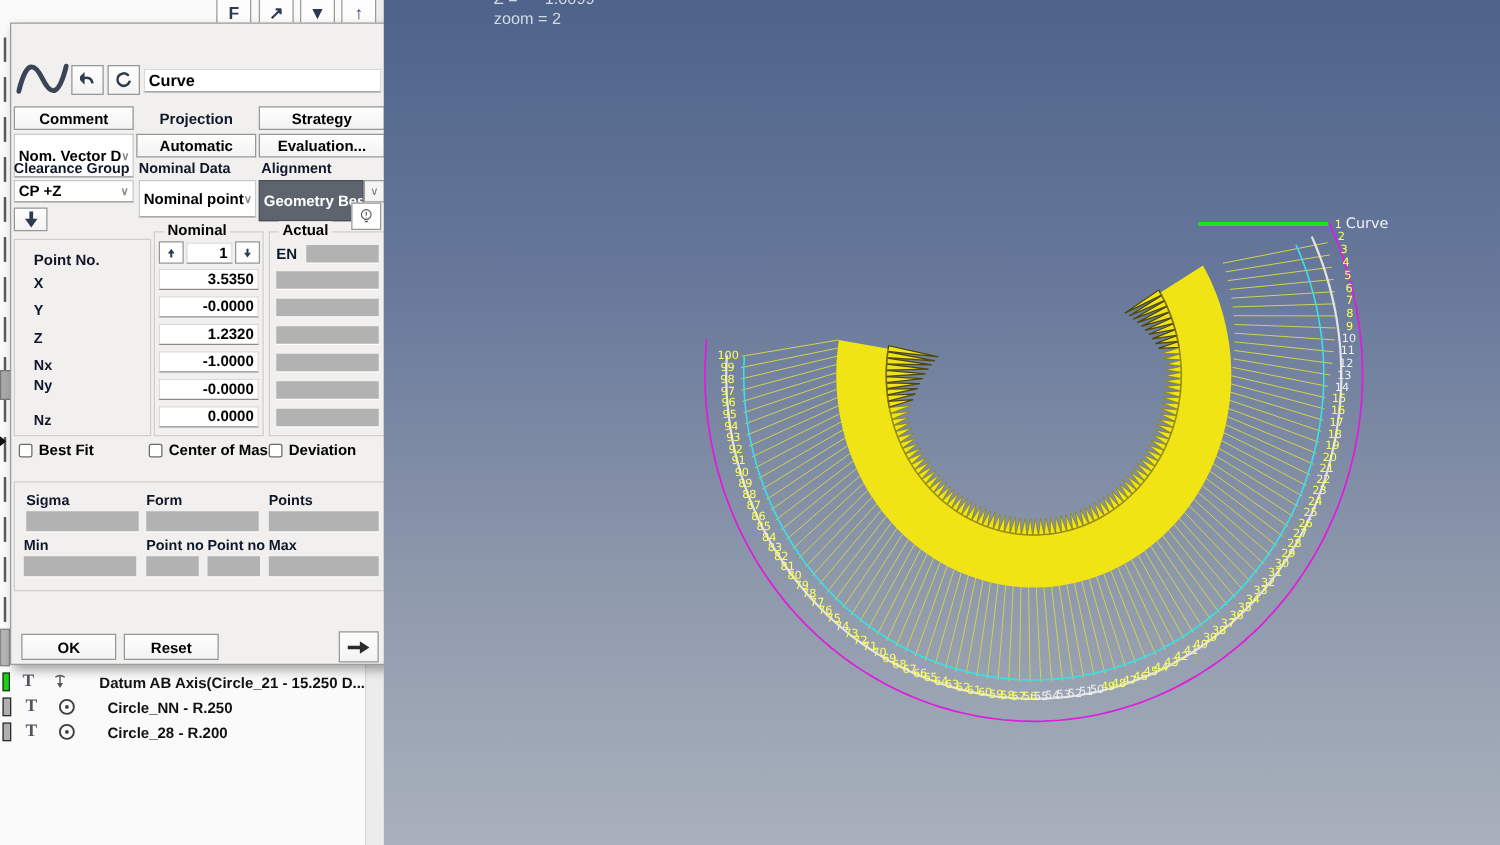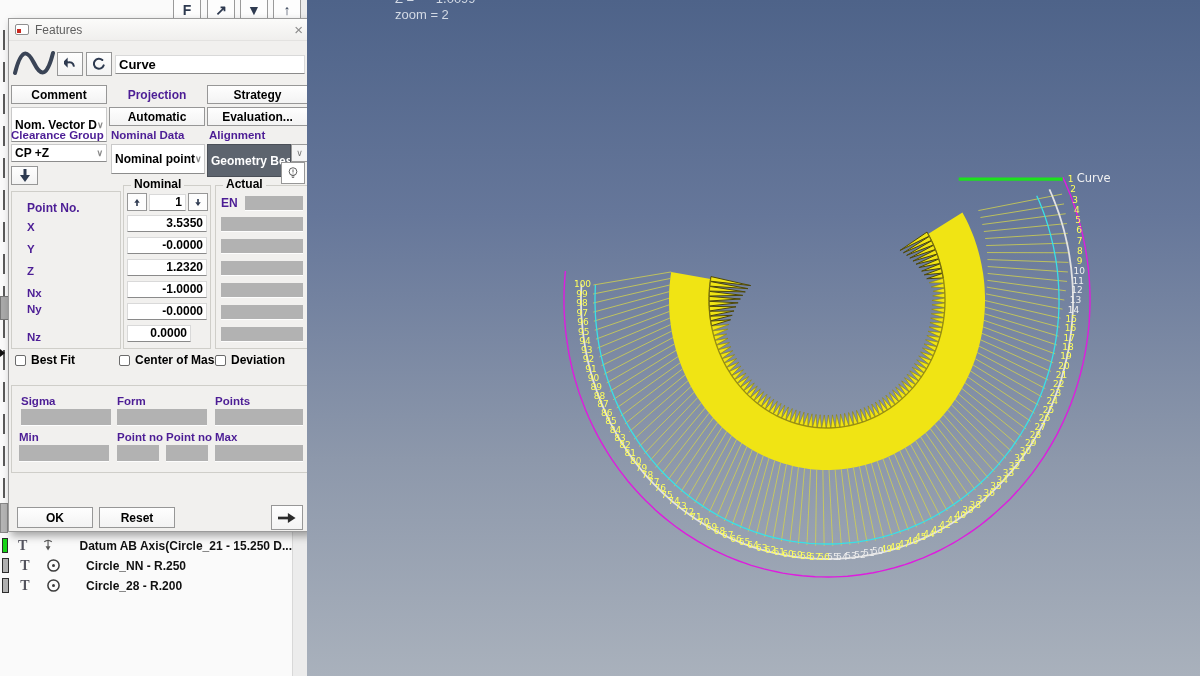--- a/index.html
+++ b/index.html
@@ -26,21 +26,21 @@
   .titlebar{position:absolute;left:0;top:0;width:100%;height:22px;background:linear-gradient(#fbfbfa,#f0efed);
     display:flex;align-items:center;padding:0 6px;border-bottom:1px solid #e3e2e0;}
   .title-ico{width:14px;height:11px;border:1px solid #8f8f8f;border-radius:2px;position:relative;background:#fff;margin-right:6px;}
   .title-ico::after{content:"";position:absolute;left:1px;bottom:1px;width:4px;height:4px;background:#c9281f;}
   .title-text{font-size:12px;color:#5f5f5f;}
   .close-x{margin-left:auto;font-size:15px;color:#8a8a8a;line-height:1;cursor:default;}
 
   .abs{position:absolute;}
   .btn{background:linear-gradient(#fefefe,#f3f3f3);border:1px solid #979797;color:#000;
     font-weight:bold;font-size:12px;display:flex;align-items:center;justify-content:center;}
-  .lbl{font-weight:bold;font-size:11.5px;color:#4c1d95;white-space:nowrap;}
+  .lbl{font-weight:bold;font-size:11.5px;color:#0f172a;white-space:nowrap;}
   .drop{background:#fff;border:1px solid #c9c9c9;border-bottom:1px solid #8c8c8c;font-weight:bold;font-size:12px;
     display:flex;align-items:center;padding:0 3px;white-space:nowrap;overflow:hidden;}
   .drop .chev{margin-left:auto;color:#8a8a8a;font-size:9px;}
   .drop-dark{background:#5d646e;color:#fff;border:1px solid #4a4f57;}
   .chev-btn{background:#f4f4f4;border:1px solid #9a9a9a;color:#777;font-size:9px;display:flex;align-items:center;justify-content:center;}
   .field{background:#fff;border:1px solid #d9d9d9;border-bottom:1px solid #8a8a8a;font-weight:bold;font-size:12px;
     text-align:right;padding:0 3px;line-height:15px;}
   .grayfield{background:#b2b2b2;box-shadow:0 1px 0 #fdfdfd;}
   .groupbox{border:1px solid #cfcec9;}
   .legend{position:absolute;font-weight:bold;font-size:12px;background:#f1f0ee;padding:0 3px;}
@@ -75,25 +75,20 @@
     <div class="scroll-strip"></div>
 
     <div class="top-toolbar">
       <button class="tb-btn" style="left:173px">F</button>
       <button class="tb-btn" style="left:207px">↗</button>
       <button class="tb-btn" style="left:240px">▼</button>
       <button class="tb-btn" style="left:273px">↑</button>
     </div>
 
     <div class="dialog">
-      <div class="titlebar">
-        <span class="title-ico"></span>
-        <span class="title-text">Features</span>
-        <span class="close-x">×</span>
-      </div>
 
       <svg class="abs" style="left:4px;top:28px" width="42" height="34" viewBox="0 0 42 34">
         <path d="M2,26 C8,2 14,2 21,16 C28,30 34,30 40,6" fill="none" stroke="#3a4456" stroke-width="4" stroke-linecap="round"></path>
       </svg>
       <button class="btn abs" style="left:48px;top:33px;width:26px;height:24px">
         <svg width="18" height="14" viewBox="0 0 18 14">
             <path d="M4,5 L4,1 L0,5 L4,9 L4,5 C10,3 14,5 15,11" fill="none" stroke="#2e3a50" stroke-width="3"></path>
           </svg>
       </button>
       <button class="btn abs" style="left:77px;top:33px;width:26px;height:24px">
@@ -167,21 +162,21 @@
         <svg width="11" height="13" viewBox="0 0 11 13">
             <path d="M5.5,0 L5.5,7" stroke="#2e3a50" stroke-width="3"></path>
             <path d="M0.5,6 L10.5,6 L5.5,13 Z" fill="#2e3a50"></path>
           </svg>
       </button>
       <div class="field abs" style="left:118px;top:196px;width:80px;height:17px">3.5350</div>
       <div class="field abs" style="left:118px;top:218px;width:80px;height:17px">-0.0000</div>
       <div class="field abs" style="left:118px;top:240px;width:80px;height:17px">1.2320</div>
       <div class="field abs" style="left:118px;top:262px;width:80px;height:17px">-1.0000</div>
       <div class="field abs" style="left:118px;top:284px;width:80px;height:17px">-0.0000</div>
-      <div class="field abs" style="left:118px;top:306px;width:64px;height:17px">0.0000</div>
+      <div class="field abs" style="left:118px;top:306px;width:80px;height:17px">0.0000</div>
 
       <div class="groupbox abs" style="left:206px;top:166px;width:93px;height:164px"></div>
       <div class="legend" style="left:214px;top:158px">Actual</div>
       <div class="lbl abs" style="left:212px;top:177px;font-size:12px">EN</div>
       <div class="grayfield abs" style="left:236px;top:177px;width:58px;height:14px"></div>
       <div class="grayfield abs" style="left:212px;top:198px;width:82px;height:14px"></div>
       <div class="grayfield abs" style="left:212px;top:220px;width:82px;height:14px"></div>
       <div class="grayfield abs" style="left:212px;top:242px;width:82px;height:14px"></div>
       <div class="grayfield abs" style="left:212px;top:264px;width:82px;height:14px"></div>
       <div class="grayfield abs" style="left:212px;top:286px;width:82px;height:14px"></div>

